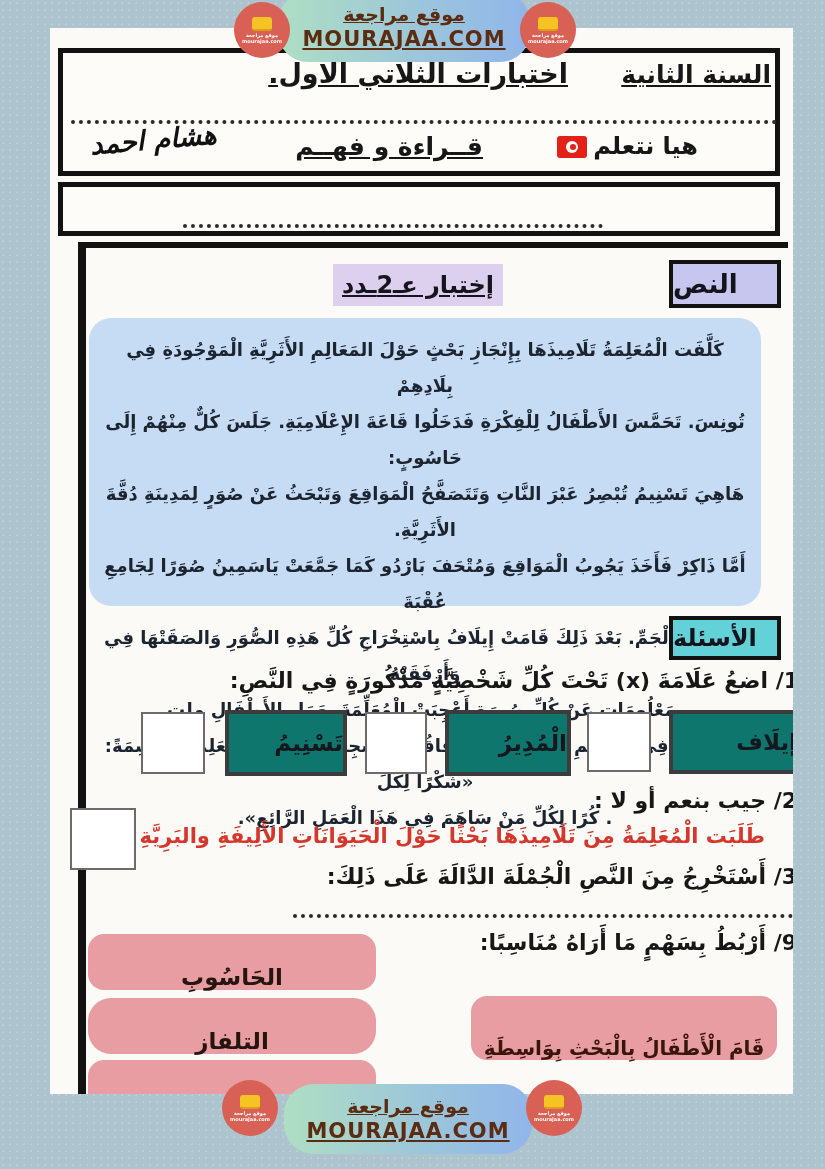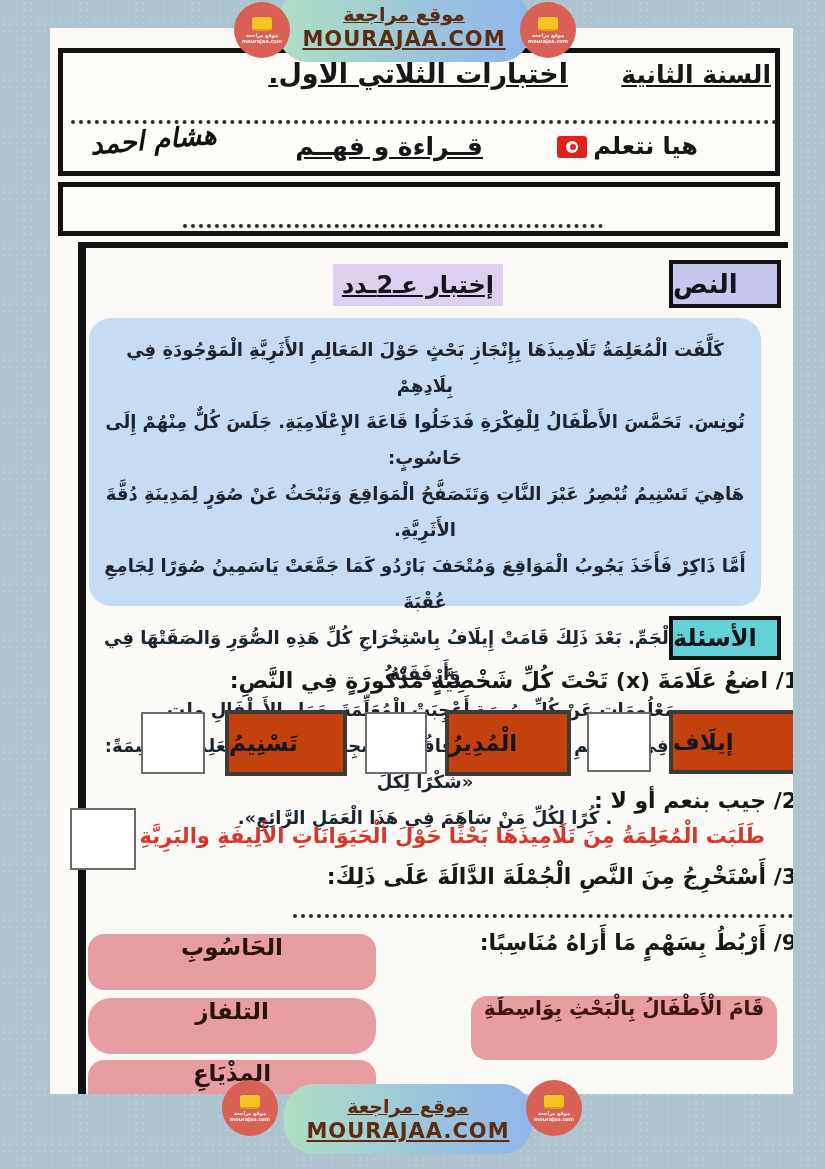--- a/index.html
+++ b/index.html
@@ -22,28 +22,28 @@
   .label-box {
     position:absolute; border:4px solid #121212; display:flex;
     align-items:center; justify-content:flex-end; font-weight:bold; color:#14141c;
   }
   .passage {
     position:absolute; background:#c5dcf4; border-radius:22px;
     color:#1c2430; font-weight:bold; font-size:18px; line-height:36px;
     text-align:center; padding:14px 14px;
   }
   .name-box {
-    position:absolute; background:#c2410c; border:4px solid #3c3c3c;
-    display:flex; align-items:center; justify-content:flex-end;
+    position:absolute; background:#0f766e; border:4px solid #3c3c3c;
+    display:flex; align-items:center; justify-content:flex-start;
     font-weight:bold; font-size:23px; color:#16161e;
   }
   .cbox { position:absolute; background:#fff; border:2px solid #6b6b6b; }
   .pink {
     position:absolute; background:#e79da1; border-radius:16px;
-    display:flex; align-items:flex-start; justify-content:center;
+    display:flex; align-items:flex-end; justify-content:center;
     font-weight:bold; color:#26150e;
   }
   .banner-pill {
     position:absolute; border-radius:30px;
     background:linear-gradient(90deg,#aedfc3 0%,#9cc6da 55%,#90b6ea 100%);
     display:flex; flex-direction:column; align-items:center; justify-content:center;
     gap:2px;
   }
   .banner-ar { font-size:19px; font-weight:bold; color:#5c2c10; text-decoration:underline; }
   .banner-en { font-size:21px; font-weight:bold; color:#5c2c10; text-decoration:underline;

